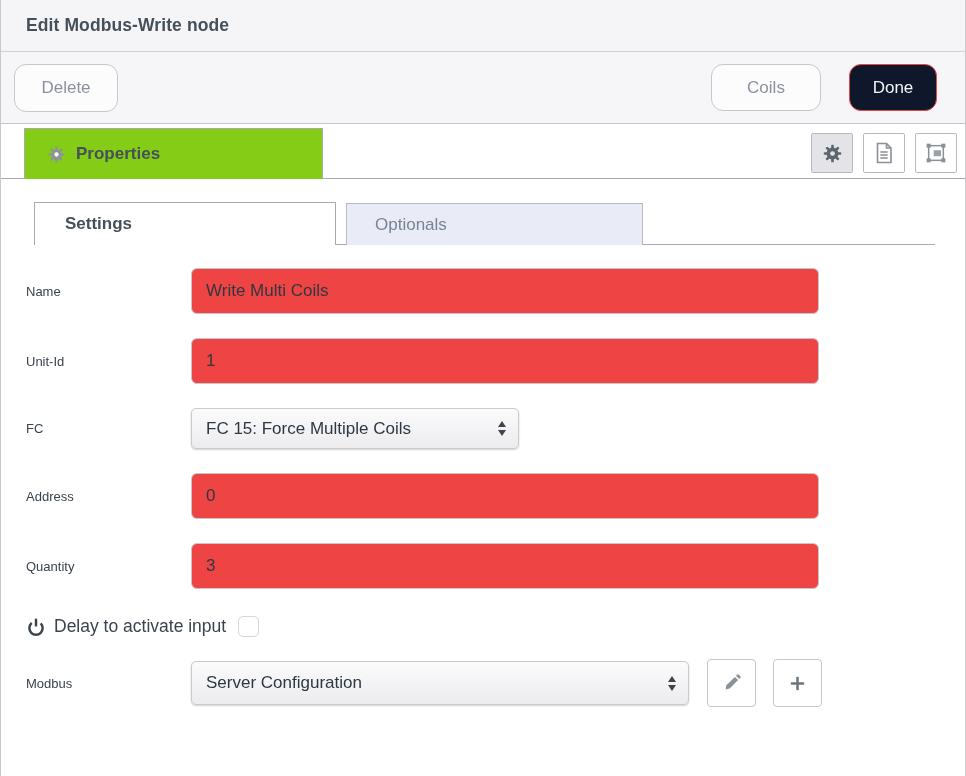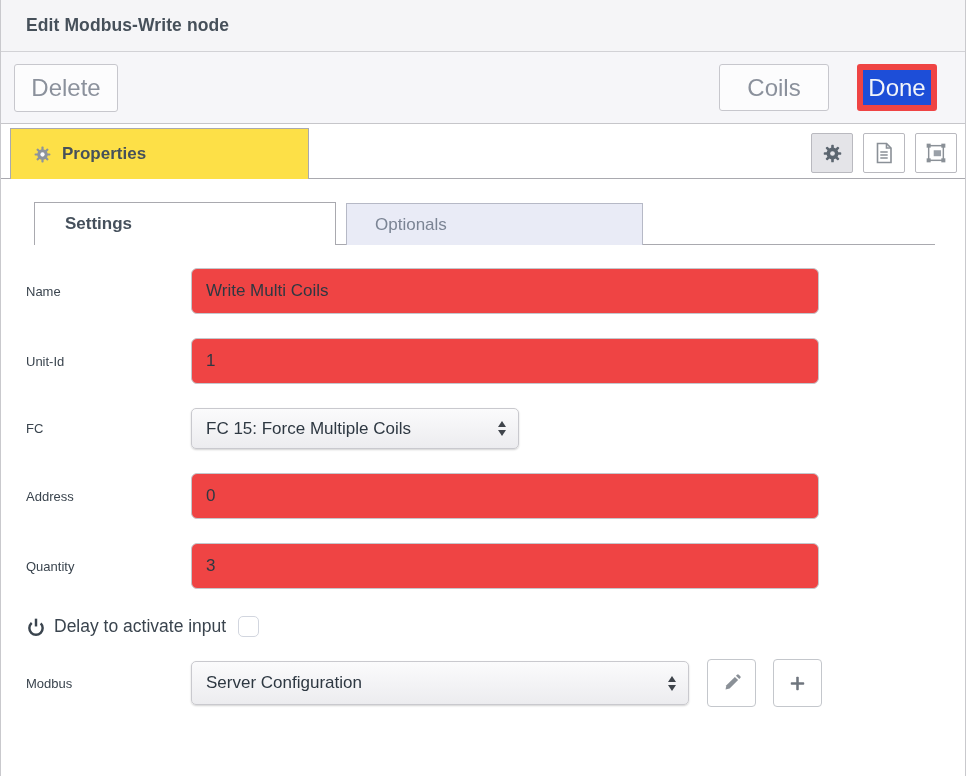--- a/index.html
+++ b/index.html
@@ -22,38 +22,38 @@
     display: flex; align-items: center; padding-left: 25px;
   }
   .tray-title { font-size: 17.5px; font-weight: bold; color: #46505a; letter-spacing: .1px; }
   
   .tray-toolbar {
     height: 72px; background: #f6f6f9;
     border-bottom: 1px solid #c6c6ca;
     display: flex; align-items: center; padding: 0 28px 0 13px;
   }
   .btn {
-    font-family: inherit; font-size: 24px; cursor: pointer;
-    border-radius: 3px; border: 1px solid #c7c7cd;
+    font-family: inherit; font-size: 17px; cursor: pointer;
+    border-radius: 12px; border: 1px solid #c7c7cd;
     background: #fcfcfd; color: #8b919c;
     height: 48px; display: inline-flex; align-items: center; justify-content: center;
   }
   .btn-delete { width: 104px; }
   .btn-cancel { width: 110px; height: 47px; margin-right: 28px; }
   .btn-done {
-    width: 80px; height: 47px; border: 6px solid #ef4444;
-    background: #1d4ed8; color: #f2f4f9;
+    width: 88px; height: 47px; border: 1px solid #ef4444;
+    background: #0f172a; color: #f2f4f9;
   }
   .spacer { flex: 1; }
   
   .tab-row { position: relative; height: 55px; background: #fff; }
   .tab-row-line { position: absolute; left: 0; right: 0; bottom: 0; height: 1px; background: #a9a9af; }
   .properties-tab {
-    position: absolute; left: 9px; top: 4px; bottom: 0; width: 299px;
-    background: #fde047; border: 1px solid #a9a9af; border-bottom: none;
+    position: absolute; left: 23px; top: 4px; bottom: 0; width: 299px;
+    background: #84cc16; border: 1px solid #a9a9af; border-bottom: none;
     z-index: 2; display: flex; align-items: center; padding-left: 22px; gap: 10px;
     cursor: default;
   }
   .properties-tab .label { font-size: 17px; font-weight: bold; color: #46505a; }
   .editor-toolbar { position: absolute; right: 8px; top: 9px; display: flex; gap: 10px; z-index: 2; }
   .icon-btn {
     width: 42px; height: 40px; background: #fff; border: 1px solid #b9b9bf;
     border-radius: 2px; display: inline-flex; align-items: center; justify-content: center;
     cursor: pointer;
   }

